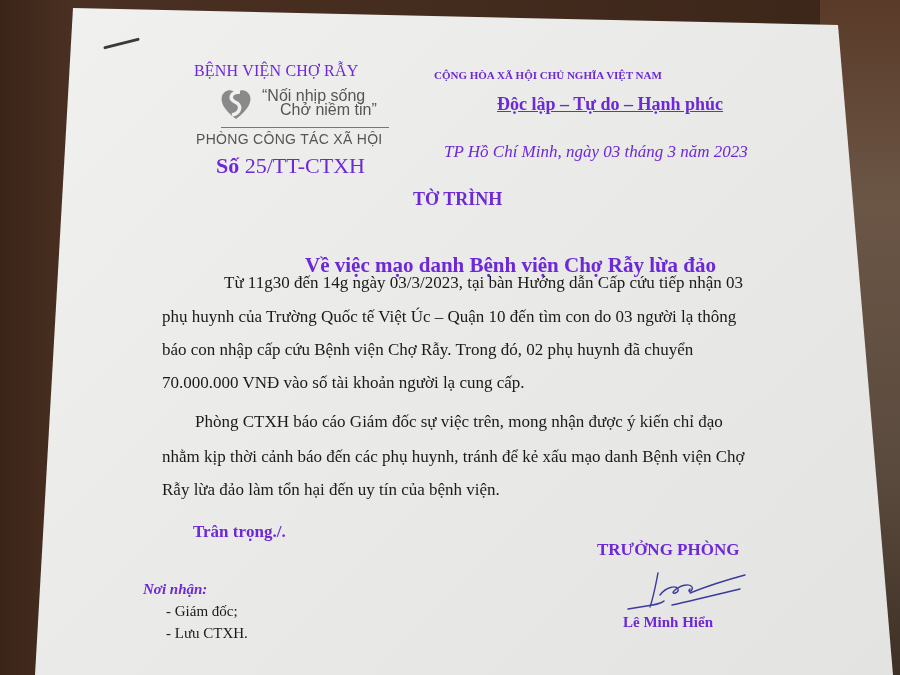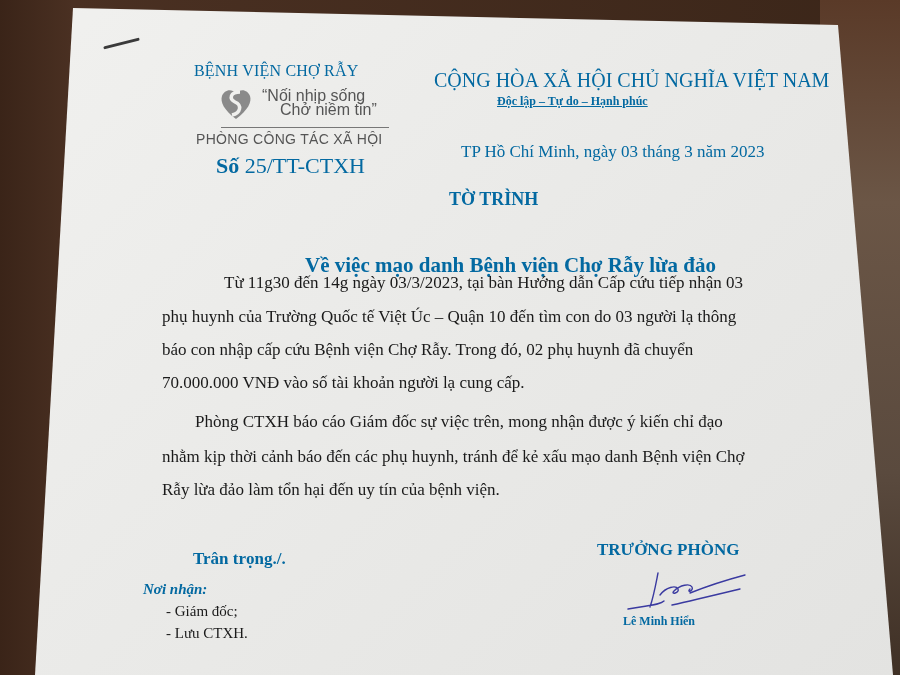--- a/index.html
+++ b/index.html
@@ -14,39 +14,39 @@
   }
   .paper {
     position:absolute; left:0; top:0; width:900px; height:675px;
     background: linear-gradient(135deg, #f1f1ef 0%, #ebebe9 40%, #e3e3e1 100%);
     clip-path: polygon(73px 8px, 838px 25px, 893px 675px, 35px 675px);
   }
   .pen-mark {
     position:absolute; left:103px; top:42px; width:37px; height:3px;
     background:#3a3a3a; transform: rotate(-14deg); border-radius:2px;
   }
-  .txt { position:absolute; color:#0369a1; white-space:nowrap; }
+  .txt { position:absolute; color:#6d28d9; white-space:nowrap; }
   .hosp-name { left:194px; top:62px; font-size:16px; letter-spacing:0.2px; }
   .logo { position:absolute; left:218px; top:86px; width:36px; height:36px; }
   .slogan { position:absolute; left:262px; top:89px; font-family:"Liberation Sans", sans-serif; font-size:16px; color:#555; line-height:14px; }
   .slogan .l2 { padding-left:18px; }
   .logo-rule { position:absolute; left:221px; top:127px; width:168px; height:1px; background:#777; }
   .dept { left:196px; top:131px; font-family:"Liberation Sans", sans-serif; font-size:14px; color:#555; letter-spacing:0.3px; }
   .docno { left:216px; top:153px; font-size:22px; font-weight:bold; }
   .docno span.rest { font-weight:normal; }
-  .republic { left:434px; top:69px; font-size:20px; font-weight:normal; }
-  .motto { left:497px; top:94px; font-size:12px; font-weight:bold; text-decoration:underline; }
-  .dateline { left:461px; top:142px; font-size:17px; }
-  .title { left:449px; top:189px; font-size:18px; font-weight:bold; }
+  .republic { left:434px; top:69px; font-size:11px; font-weight:bold; }
+  .motto { left:497px; top:94px; font-size:18px; font-weight:bold; text-decoration:underline; }
+  .dateline { left:444px; top:142px; font-size:17px; font-style:italic; }
+  .title { left:413px; top:189px; font-size:18px; font-weight:bold; }
   .subtitle { left:305px; top:225px; font-size:21px; font-weight:bold;margin-top:28px; }
   .para { position:absolute; font-size:17px; color:#1a1a1a; white-space:nowrap;text-align:center; }
-  .closing { left:193px; top:522px; font-size:17px; font-weight:bold;margin-top:27px; }
+  .closing { left:193px; top:522px; font-size:17px; font-weight:bold; }
   .role { left:597px; top:540px; font-size:17px; font-weight:bold; }
   .sig { position:absolute; left:620px; top:565px; width:130px; height:50px; }
-  .signer { left:623px; top:614px; font-size:12px; font-weight:bold; }
+  .signer { left:623px; top:614px; font-size:15px; font-weight:bold; }
   .recv-label { left:143px; top:581px; font-size:15px; font-style:italic; font-weight:bold; }
   .recv-item { position:absolute; font-size:15px; color:#1a1a1a; white-space:nowrap; }
 </style>
 </head>
 <body>
 
 <div class="bg-right"></div>
 <div class="paper"></div>
 <div class="pen-mark"></div>
 

